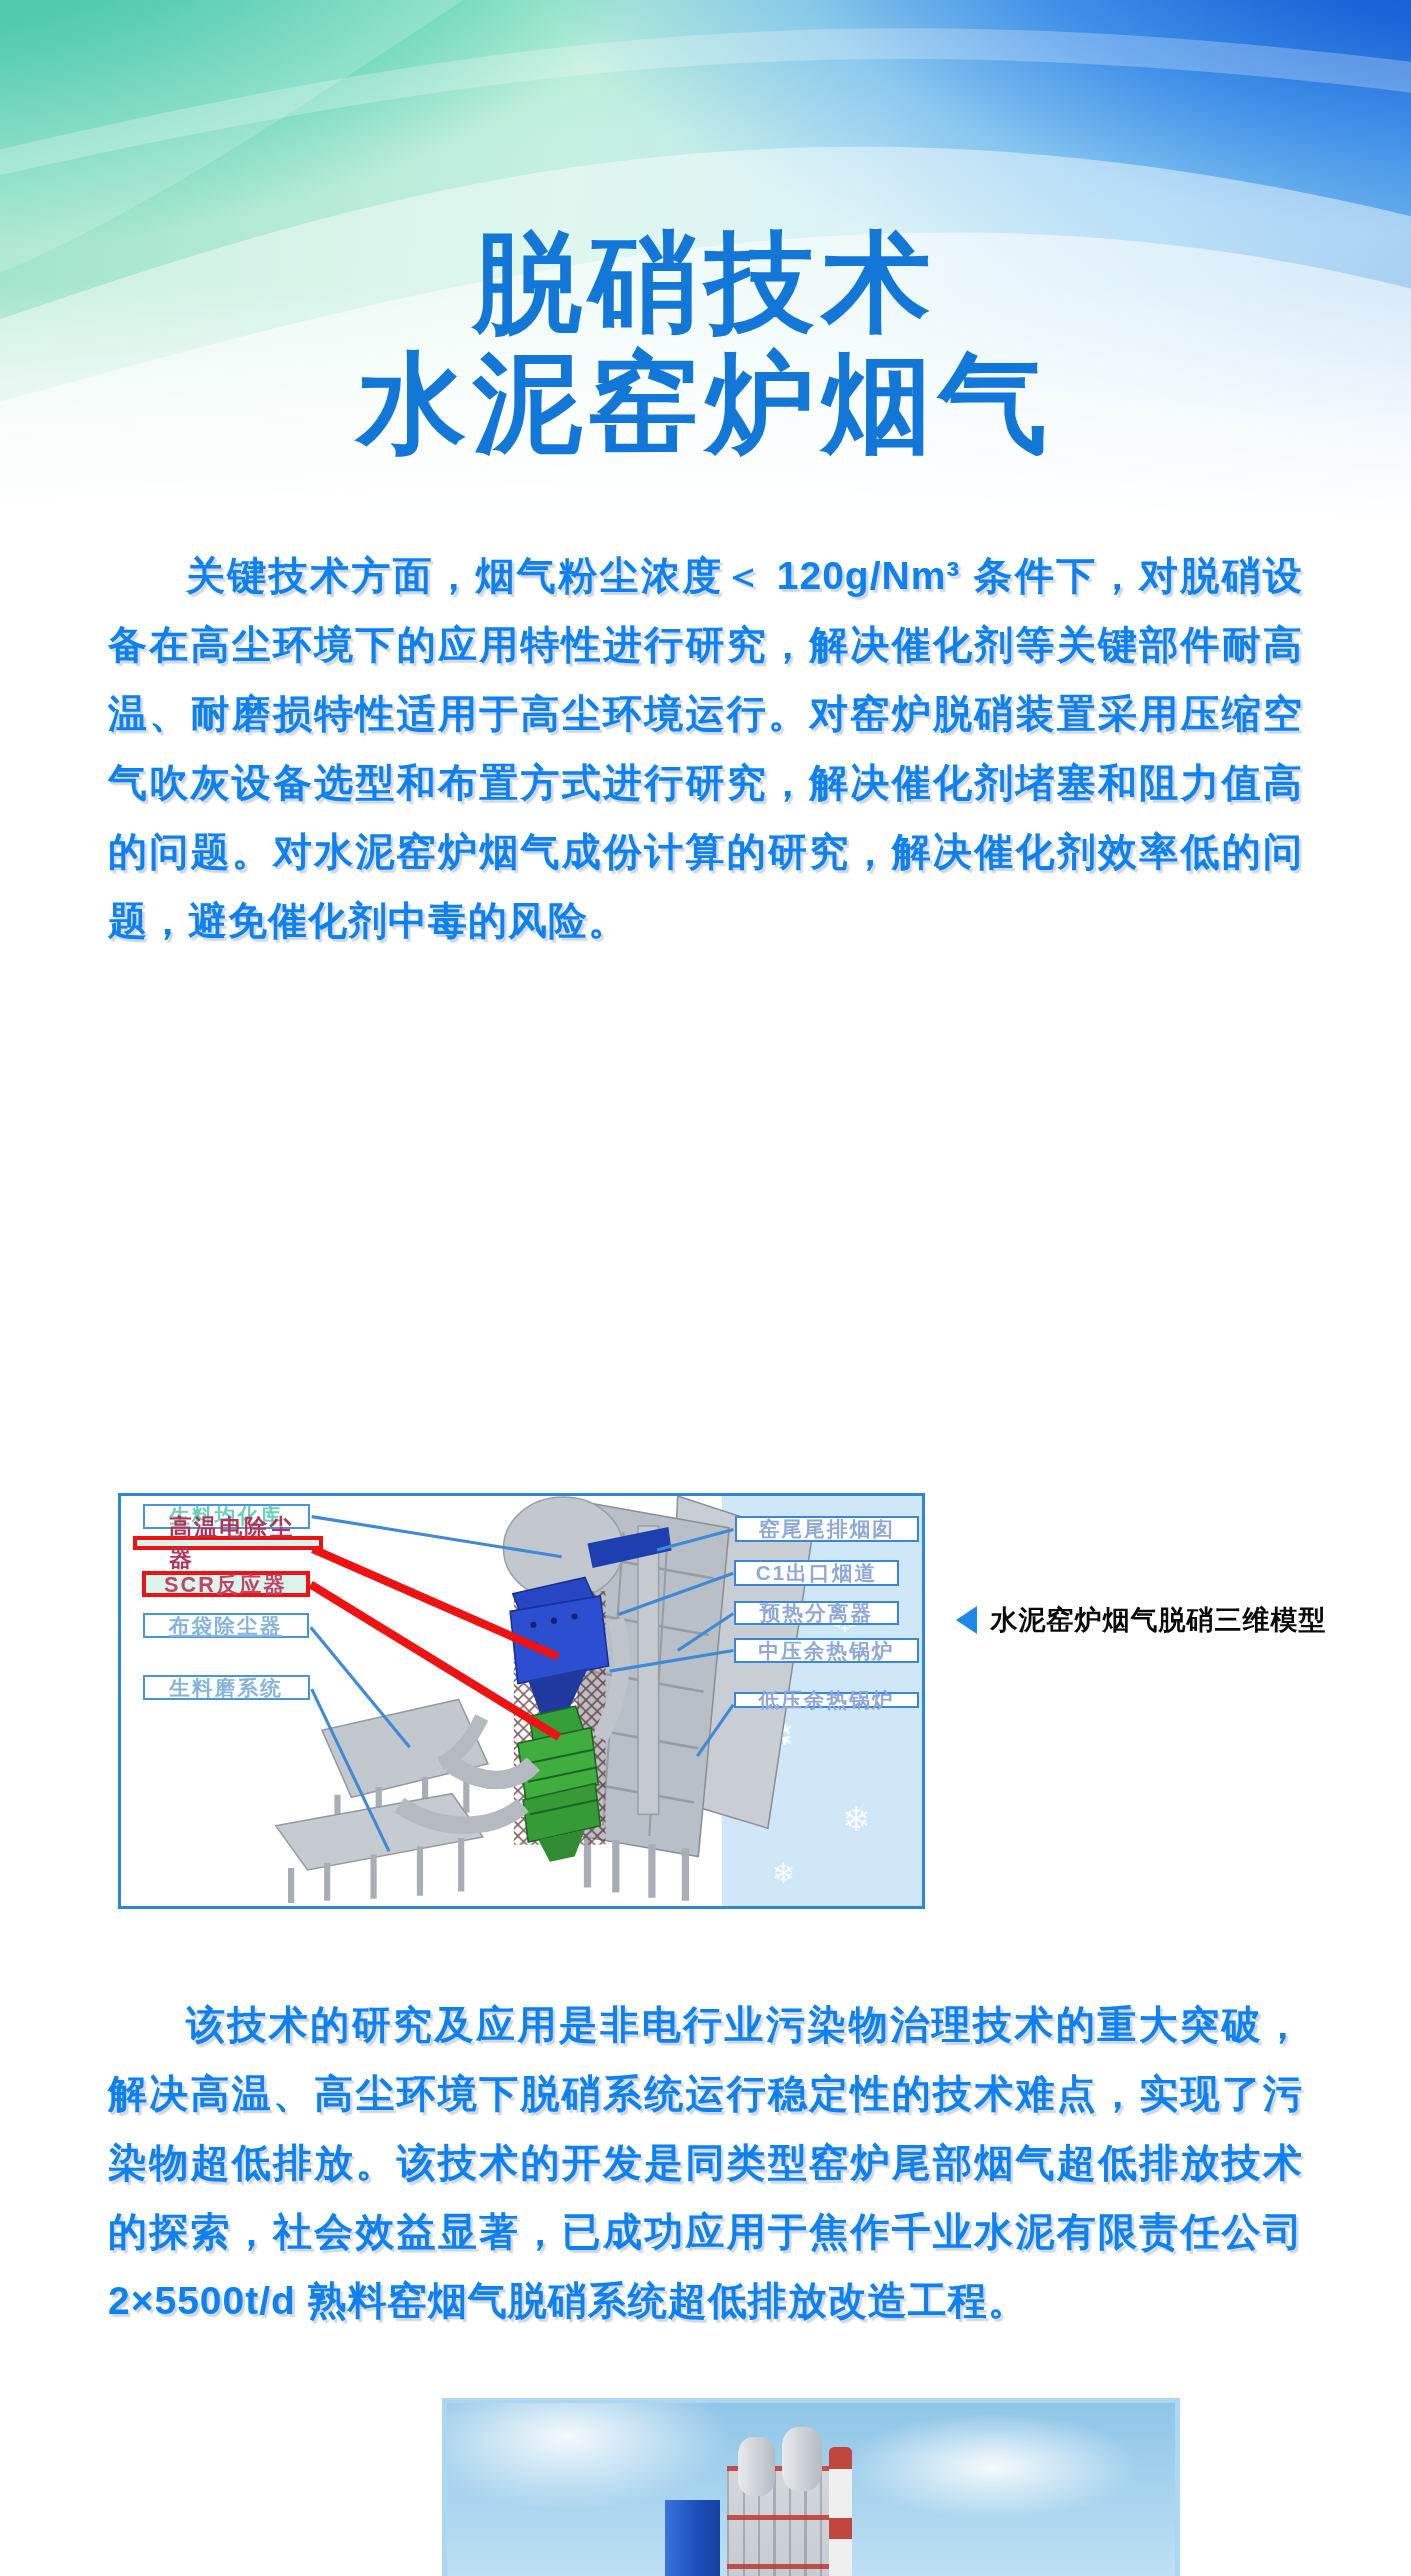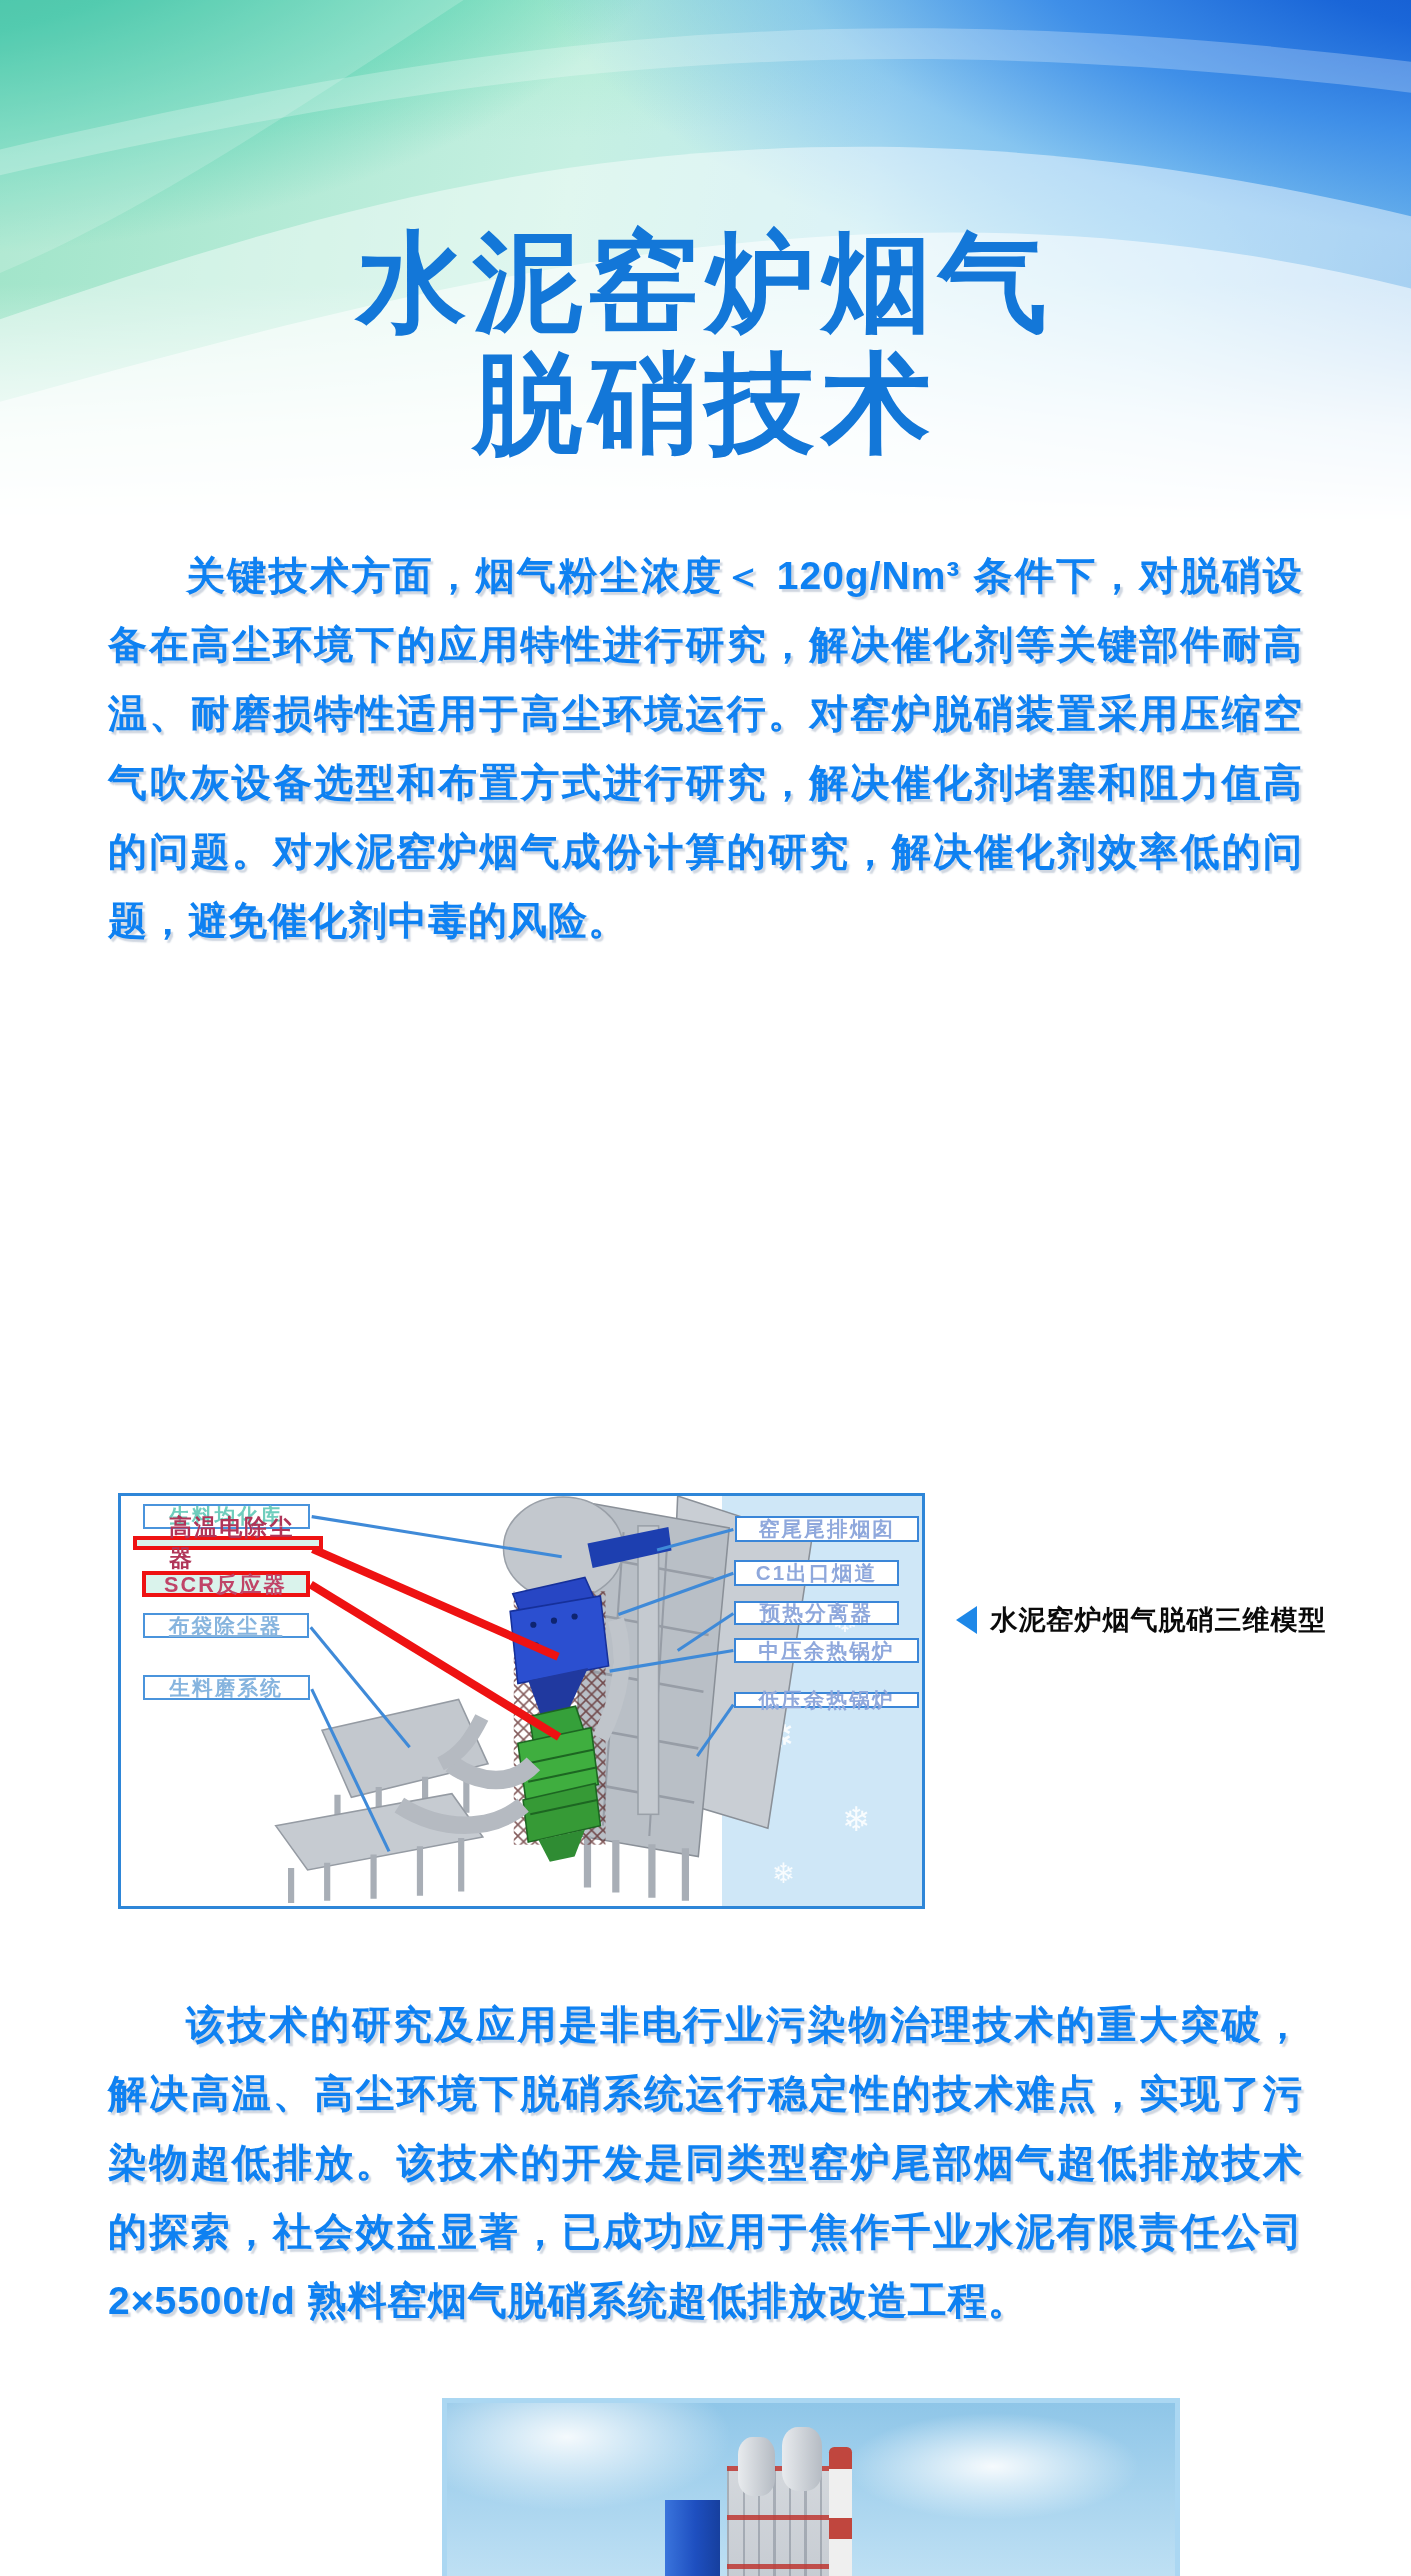--- a/index.html
+++ b/index.html
@@ -73,22 +73,22 @@
   <div class="top-band">
     <svg viewBox="0 0 2739 1060" preserveAspectRatio="none">
       <path d="M0 340 C 900 140, 1600 40, 2739 180 L 2739 120 C 1600 -20, 900 80, 0 290 Z" fill="rgba(255,255,255,0.25)"></path>
       <path d="M0 620 C 700 380, 1500 120, 2739 420 L 2739 1060 L 0 1060 Z" fill="rgba(255,255,255,0.45)"></path>
       <path d="M0 780 C 800 560, 1700 300, 2739 560 L 2739 1060 L 0 1060 Z" fill="rgba(255,255,255,0.55)"></path>
       <path d="M0 0 L 900 0 C 520 250, 260 420, 0 530 Z" fill="rgba(255,255,255,0.18)"></path>
     </svg>
   </div>
 
   <div class="title-block">
+    <div class="title-line">脱硝技术</div>
     <div class="title-line">水泥窑炉烟气</div>
-    <div class="title-line">脱硝技术</div>
   </div>
 
   <div class="textblock tb1">
     <p class="lastline-left">关键技术方面，烟气粉尘浓度＜ 120g/Nm³ 条件下，对脱硝设备在高尘环境下的应用特性进行研究，解决催化剂等关键部件耐高温、耐磨损特性适用于高尘环境运行。对窑炉脱硝装置采用压缩空气吹灰设备选型和布置方式进行研究，解决催化剂堵塞和阻力值高的问题。对水泥窑炉烟气成份计算的研究，解决催化剂效率低的问题，避免催化剂中毒的风险。</p>
   </div>
 
   <div class="figure">
     <div class="fig-right-col">
       <span class="flake" style="left:8%;top:6%;font-size:40px;">❄</span>
       <span class="flake" style="left:55%;top:26%;font-size:31px;">❄</span>

